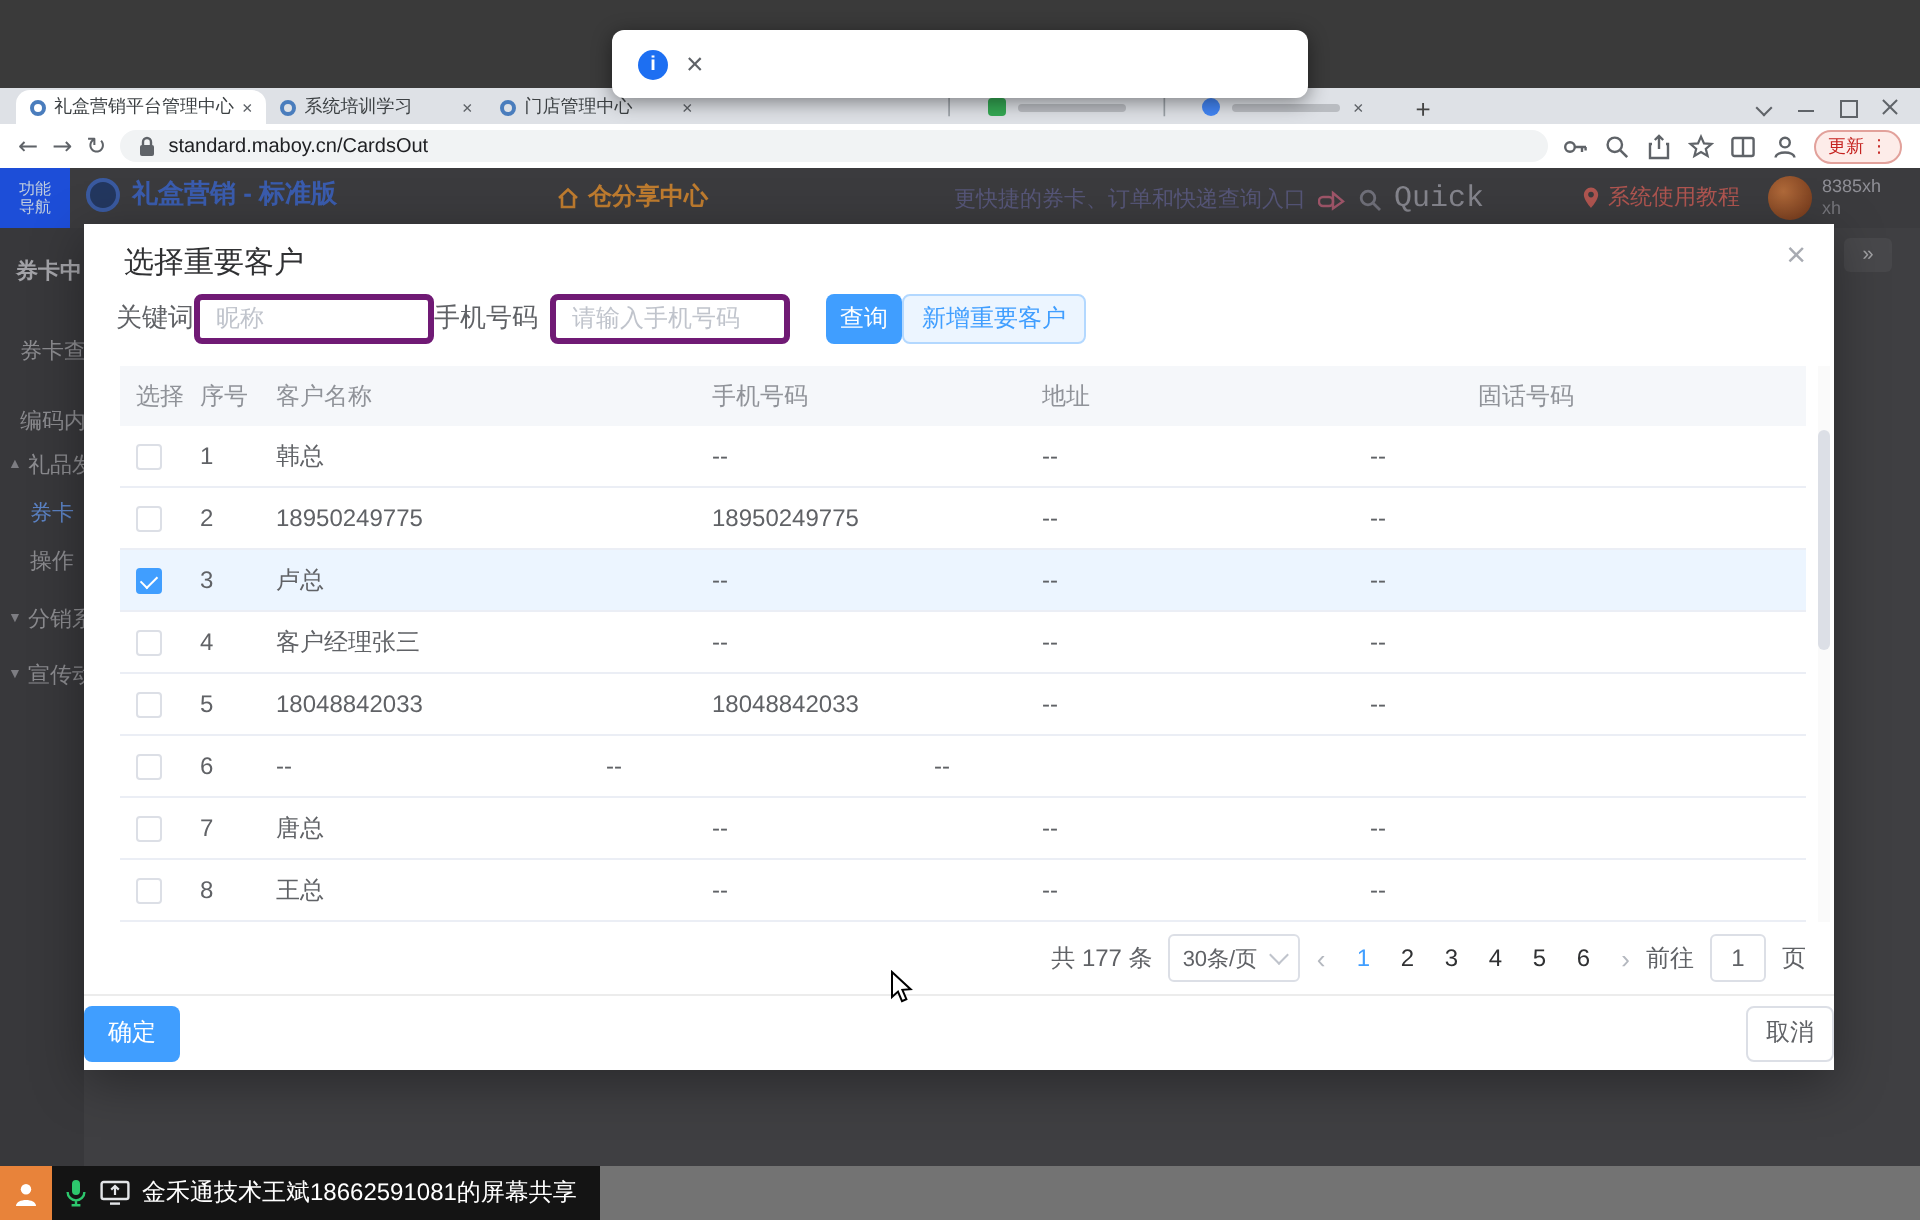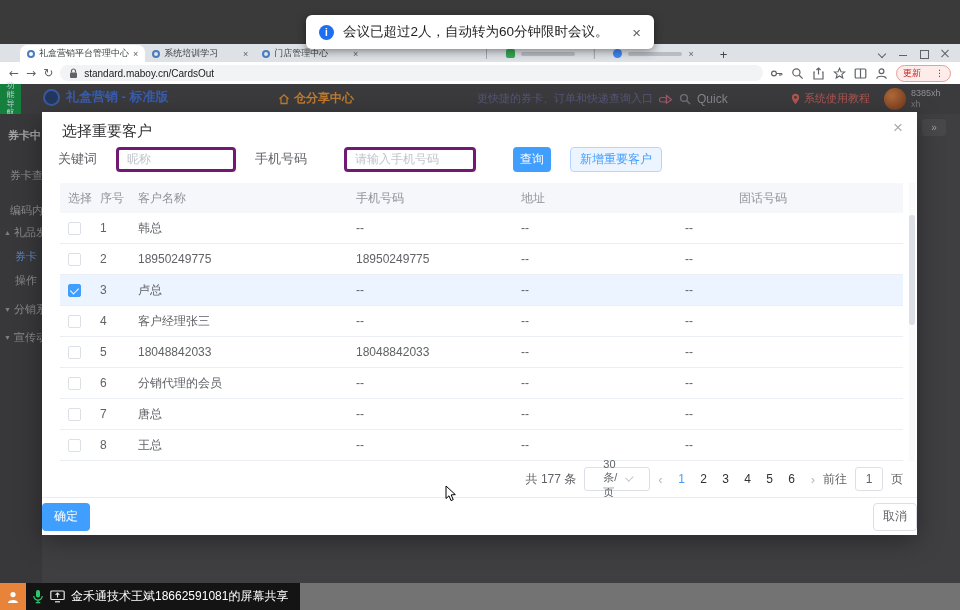--- a/index.html
+++ b/index.html
@@ -1,21 +1,21 @@
 <!DOCTYPE html>
 <html><head>
 <meta charset="utf-8">
 <style>
   html,body{margin:0;padding:0;background:#222;}
   .stage{position:relative;width:960px;height:610px;overflow:hidden;background:#3a3a3a;
          font-family:"Liberation Sans","DejaVu Sans",sans-serif;}
   
   .tabstrip{position:absolute;top:44px;left:0;width:960px;height:18px;background:#dee1e6;
             display:flex;align-items:flex-end;}
-  .tabs-row{display:flex;align-items:flex-end;padding-left:20px;}
+  .tabs-row{display:flex;align-items:flex-end;padding-left:8px;}
   .tab{height:17px;display:flex;align-items:center;gap:4px;padding:0 7px;font-size:9px;
        color:#3c4043;max-width:112px;min-width:96px;border-radius:7px 7px 0 0;}
   .tab .tlabel{white-space:nowrap;overflow:hidden;text-overflow:ellipsis;flex:1;}
   .tab.active{background:#fff;}
   .favicon{width:8px;height:8px;border:2px solid #4a7dbd;border-radius:50%;box-sizing:border-box;flex:0 0 auto;}
   .tclose{color:#5f6368;font-size:9px;flex:0 0 auto;}
   .tab-stubs{display:flex;align-items:center;margin-left:120px;gap:18px;height:17px;}
   .stub{display:flex;align-items:center;gap:6px;}
   .stub .sq{width:9px;height:9px;border-radius:2px;background:#34a853;}
   .stub .ci{width:9px;height:9px;border-radius:50%;background:#4285f4;}
@@ -29,35 +29,35 @@
   .wc-min::before{content:"";position:absolute;left:1px;top:6px;width:8px;border-top:1px solid #5f6368;}
   .wc-max::before{content:"";position:absolute;left:1px;top:1px;width:7px;height:7px;border:1px solid #5f6368;}
   .wc-close::before,.wc-close::after{content:"";position:absolute;left:0;top:4px;width:10px;border-top:1px solid #5f6368;}
   .wc-close::before{transform:rotate(45deg);} .wc-close::after{transform:rotate(-45deg);}
   .addressbar{position:absolute;top:62px;left:0;width:960px;height:22px;background:#fff;
               display:flex;align-items:center;gap:7px;padding:0 9px;box-sizing:border-box;}
   .navic{color:#5f6368;font-size:12px;font-family:"DejaVu Sans",sans-serif;line-height:1;}
   .urlpill{flex:1;height:16px;background:#f1f3f4;border-radius:9px;display:flex;align-items:center;
            gap:6px;padding:0 9px;font-size:10px;color:#202124;}
   .abicons{display:flex;align-items:center;gap:8px;}
-  .update-pill{display:flex;align-items:center;gap:14px;border:1px solid #e2a19b;background:#fdece9;
+  .update-pill{display:flex;align-items:center;gap:3px;border:1px solid #e2a19b;background:#fdece9;
                color:#c5221f;font-size:9px;border-radius:9px;padding:1px 6px;}
   
   .appheader{position:absolute;top:84px;left:0;width:960px;height:30px;background:#3b3b3e;}
-  .fn-nav{position:absolute;left:0;top:0;width:21px;height:30px;background:#15803d;color:#c2cede;
+  .fn-nav{position:absolute;left:0;top:0;width:35px;height:30px;background:#1d4ed8;color:#c2cede;
           font-size:8px;line-height:9px;display:flex;align-items:center;justify-content:center;
           text-align:center;word-break:break-all;padding:0 8px;box-sizing:border-box;}
   .brand{position:absolute;left:43px;top:4px;display:flex;align-items:center;gap:6px;}
   .brand .logo{width:17px;height:17px;border:2px solid #3a5aa0;border-radius:50%;box-sizing:border-box;background:#23375f;}
   .brand .btxt{font-size:13px;font-weight:bold;color:#3a5cae;white-space:nowrap;}
   .sharecenter{position:absolute;left:278px;top:6px;display:flex;align-items:center;gap:4px;
                color:#bf7c2f;font-weight:bold;font-size:12px;}
   .quickrow{position:absolute;left:477px;top:7px;display:flex;align-items:center;gap:6px;}
   .quicktip{font-size:11px;color:#565678;white-space:nowrap;}
-  .quicklbl{font-size:12px;color:#85858d;}
+  .quicklbl{font-size:15px;color:#85858d;font-family:Liberation Mono, monospace;}
   .tutorial{position:absolute;left:791px;top:7px;display:flex;align-items:center;gap:4px;
             color:#b05550;font-size:11px;}
   .avatar{position:absolute;left:884px;top:4px;width:22px;height:22px;border-radius:50%;
           background:radial-gradient(circle at 35% 35%,#b06a3a,#6e3418);}
   .uname{position:absolute;left:911px;top:4px;font-size:9px;color:#8f8f96;line-height:11px;}
   .uname .sub{color:#74747a;}
   
   .page{position:absolute;top:114px;left:0;width:960px;height:469px;background:#3f3f42;overflow:hidden;}
   .sidebar{position:absolute;left:0;top:0;width:42px;height:100%;background:#38383b;overflow:hidden;}
   .sbitem{position:absolute;left:10px;font-size:11px;color:#8b8b8f;white-space:nowrap;display:flex;gap:3px;align-items:center;}
@@ -67,27 +67,27 @@
   .sbactive{color:#5b82c4;}
   .sbarrow{font-size:7px;color:#7d7d82;}
   .expand-btn{position:absolute;left:922px;top:119px;width:24px;height:17px;background:#48484b;
               border-radius:3px;color:#a0a0a3;font-size:10px;display:flex;align-items:center;
               justify-content:center;z-index:6;}
   
   .modal{position:absolute;left:42px;top:112px;width:875px;height:423px;background:#fff;z-index:10;
          box-shadow:0 6px 24px rgba(0,0,0,.35);}
   .mtitle{position:absolute;left:20px;top:10px;font-size:15px;color:#303133;font-weight:500;}
   .mclose{position:absolute;right:14px;top:6px;font-size:17px;color:#a8abb2;}
-  .mfilters{position:absolute;left:16px;top:34px;height:26px;display:flex;align-items:center;gap:19px;}
+  .mfilters{position:absolute;left:16px;top:34px;height:26px;display:flex;align-items:center;gap:0;}
   .flabel{font-size:13px;color:#606266;white-space:nowrap;}
   .finput{height:25px;border:3px solid #701a75;border-radius:4px;padding:0 8px;font-size:12px;
           color:#606266;box-sizing:border-box;outline:none;font-family:inherit;}
   .finput::placeholder{color:#c0c4cc;}
   .in-keyword{width:120px;}
-  .in-phone{width:132px;margin-left:18px;}
+  .in-phone{width:120px;margin-left:6px;}
   .btn-query{height:25px;padding:0 7px;background:#409eff;color:#fff;border:none;border-radius:4px;
              font-size:12px;margin-left:18px;font-family:inherit;}
   .btn-add{height:25px;padding:0 9px;background:#ecf5ff;color:#409eff;border:1px solid #b3d8ff;
            border-radius:4px;font-size:12px;font-family:inherit;}
   .mtable{position:absolute;left:18px;top:71px;width:843px;font-size:12px;color:#606266;}
   .thead{height:30px;background:#f5f7fa;display:flex;align-items:center;color:#909399;font-weight:500;}
   .trow{height:30px;display:flex;align-items:center;border-bottom:1px solid #ebeef5;background:#fff;}
   .trow.sel{background:#ecf5ff;}
   .trow.partial{height:8px;border-bottom:none;}
   .cell{white-space:nowrap;overflow:hidden;}
@@ -99,21 +99,21 @@
   .c-addr{flex:1;}
   .cb{width:13px;height:13px;border:1px solid #dcdfe6;border-radius:2px;background:#fff;box-sizing:border-box;position:relative;}
   .cb.on{background:#409eff;border-color:#409eff;}
   .cb.on::after{content:"";position:absolute;left:3px;top:1px;width:4px;height:7px;
        border-right:1.5px solid #fff;border-bottom:1.5px solid #fff;transform:rotate(45deg);}
   .vscroll{position:absolute;right:2px;top:71px;width:6px;height:278px;background:#fafafa;}
   .vthumb{position:absolute;left:0;top:32px;width:6px;height:110px;background:#dcdfe6;border-radius:3px;}
   .mpager{position:absolute;right:14px;top:354px;height:26px;display:flex;align-items:center;gap:8px;
           font-size:12px;color:#606266;}
   .psize{width:66px;height:24px;border:1px solid #dcdfe6;border-radius:3px;display:flex;align-items:center;
-         justify-content:space-between;padding:0 18px;box-sizing:border-box;font-size:11px;color:#606266;}
+         justify-content:space-between;padding:0 6px;box-sizing:border-box;font-size:11px;color:#606266;}
   .psize .dn{width:6px;height:6px;border-right:1px solid #c0c4cc;border-bottom:1px solid #c0c4cc;
              transform:rotate(45deg);margin-top:-3px;}
   .parrow{color:#b4b8bf;font-size:13px;}
   .pages{display:flex;align-items:center;}
   .pnum{min-width:14px;text-align:center;margin:0 4px;color:#303133;}
   .pnum.act{color:#409eff;}
   .goto-input{width:28px;height:24px;border:1px solid #dcdfe6;border-radius:3px;text-align:center;
               font-size:12px;color:#606266;box-sizing:border-box;outline:none;font-family:inherit;}
   .mfooter{position:absolute;left:0;right:0;top:385px;bottom:0;border-top:1px solid #ececec;
            display:flex;align-items:center;justify-content:space-between;gap:10px;}
@@ -365,21 +365,20 @@
             <div class="cell c-name">18048842033</div>
             <div class="cell c-phone">18048842033</div>
             <div class="cell c-landline">--</div>
             <div class="cell c-addr">--</div>
           </div>
           <div class="trow">
             <div class="cell c-sel">
               <div class="cb"></div>
             </div>
             <div class="cell c-no">6</div>
-            <div class="cell c-name">分销代理的会员</div>
             <div class="cell c-phone">--</div>
             <div class="cell c-landline">--</div>
             <div class="cell c-addr">--</div>
           </div>
           <div class="trow">
             <div class="cell c-sel">
               <div class="cb"></div>
             </div>
             <div class="cell c-no">7</div>
             <div class="cell c-name">唐总</div>
@@ -424,21 +423,20 @@
       <span>页</span>
     </div>
     <div class="mfooter">
       <button class="btn-confirm">确定</button>
       <button class="btn-cancel">取消</button>
     </div>
   </div>
 
   <div class="toast">
     <span class="info-ic">i</span>
-    <span class="toast-text">会议已超过2人，自动转为60分钟限时会议。</span>
     <span class="toast-close">×</span>
   </div>
 
   <div class="bottombar">
     <div class="sharebar">
       <div class="share-person">
         <svg width="14" height="14" viewBox="0 0 14 14">
             <circle cx="7" cy="4.6" r="2.6" fill="#fff"></circle>
             <path d="M2 13 c0-4 10-4 10 0 Z" fill="#fff"></path>
           </svg>

